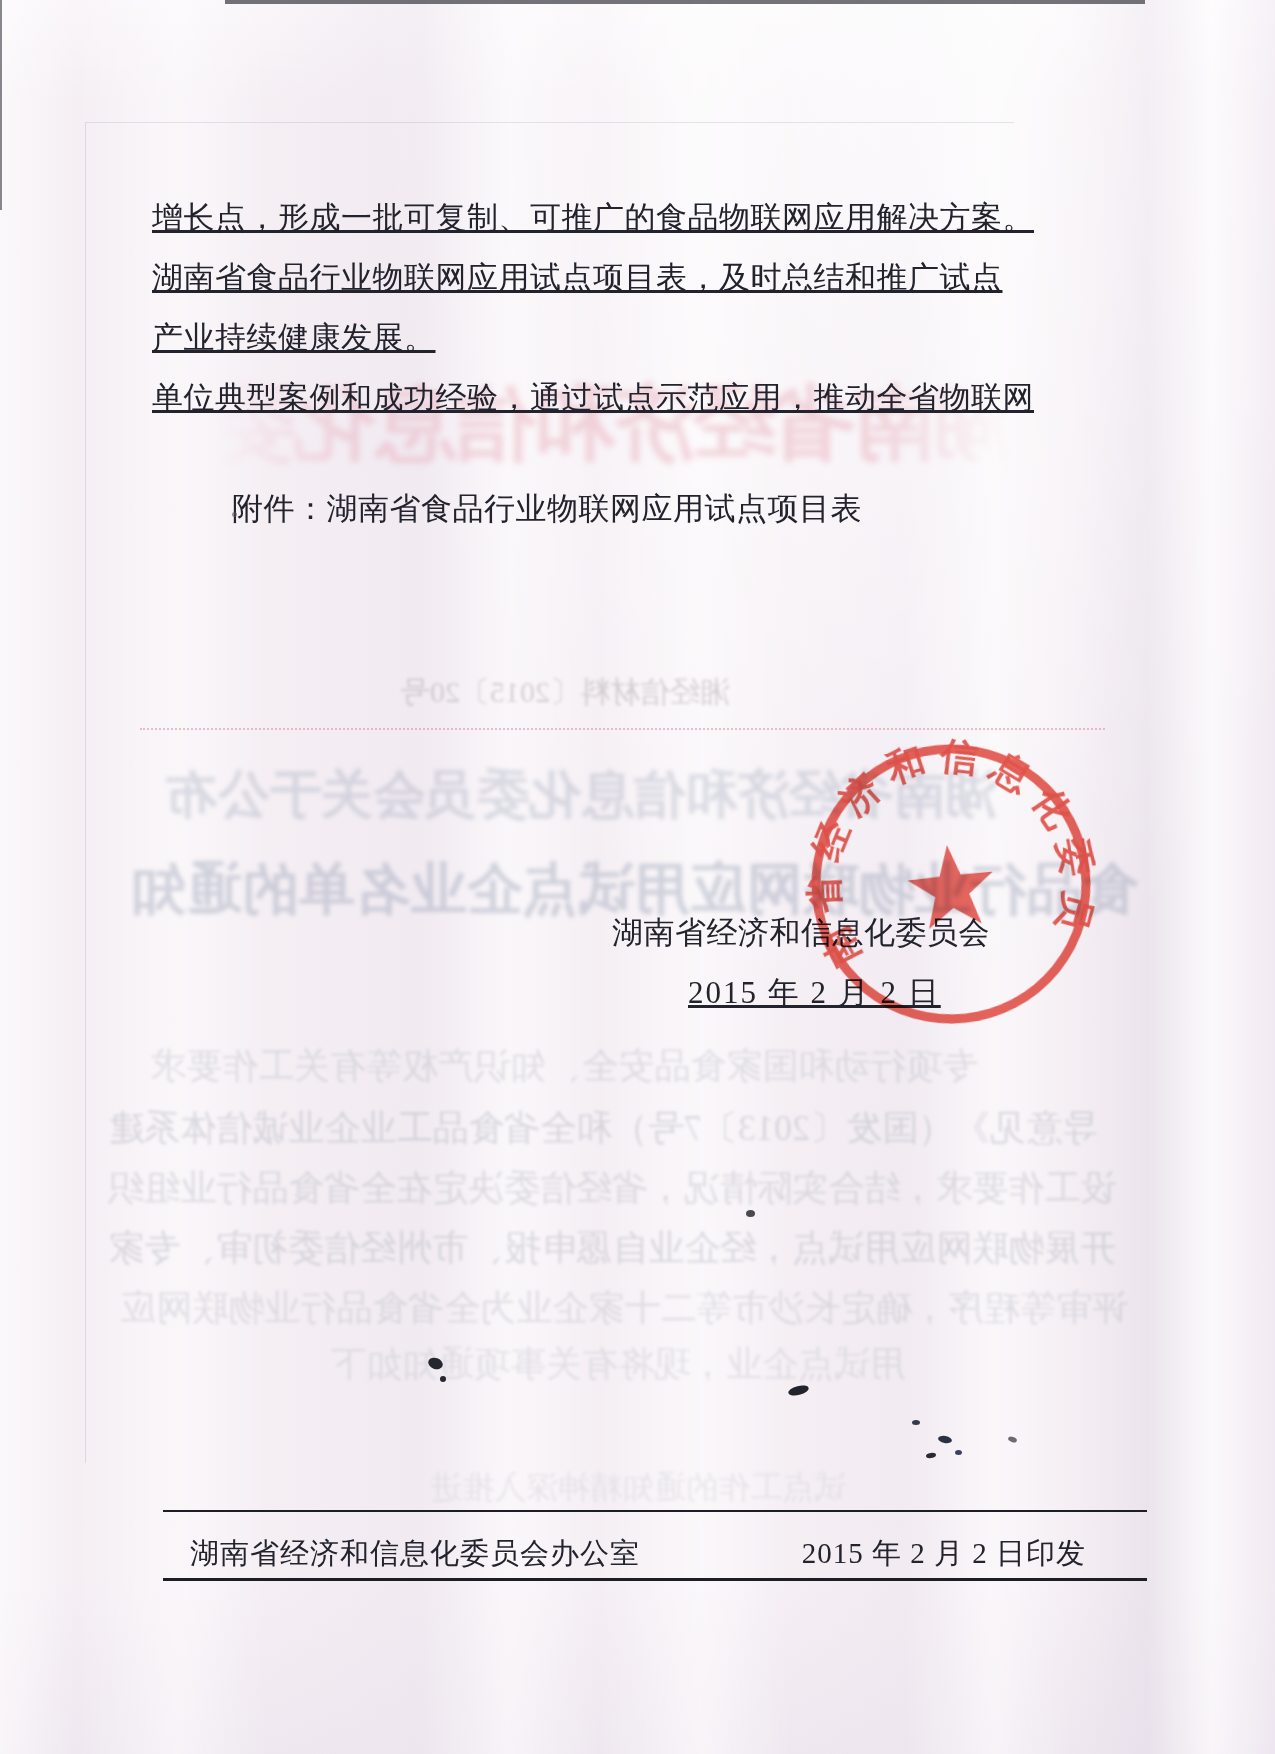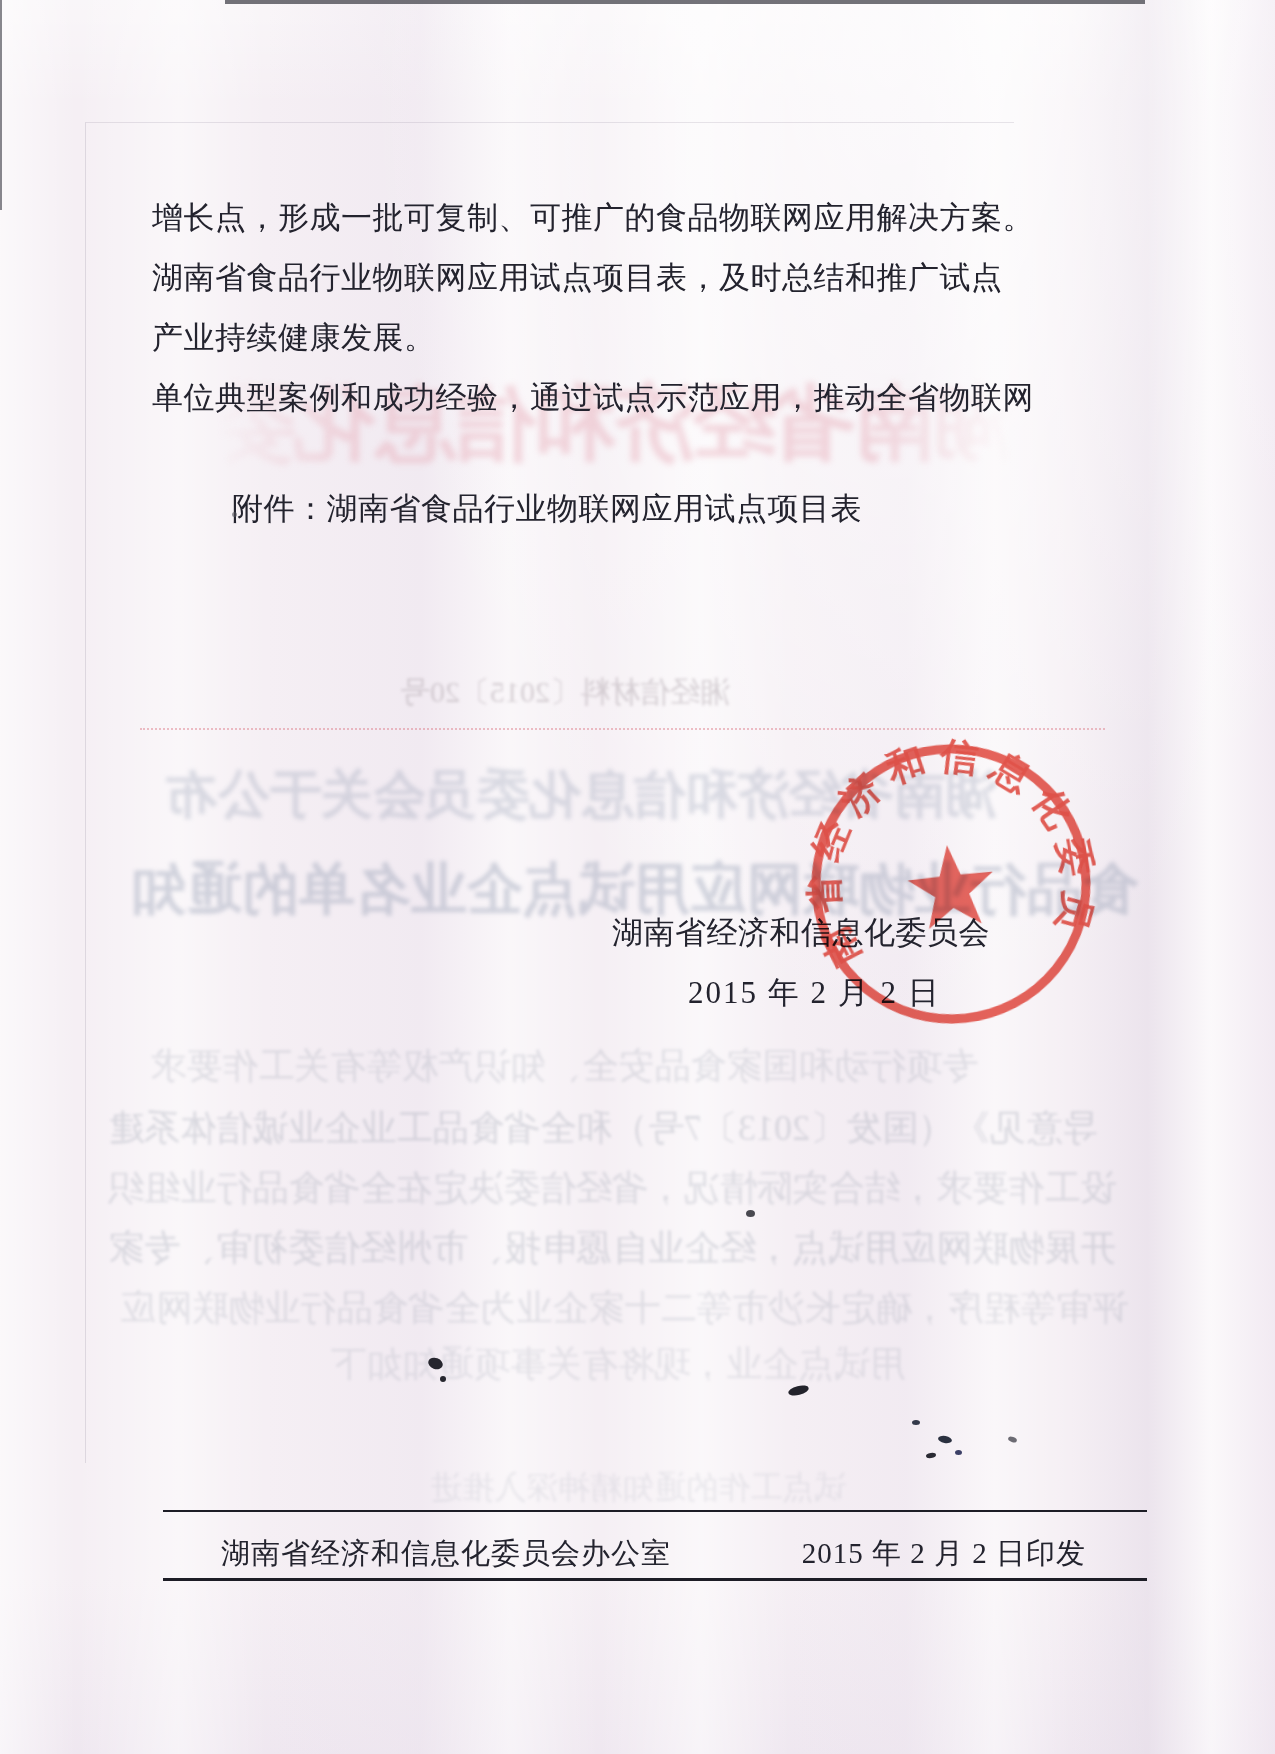--- a/index.html
+++ b/index.html
@@ -17,36 +17,36 @@
         rgba(236,228,238,.45) 33%, rgba(255,255,255,.5) 40%, rgba(244,238,245,0) 47%,
         rgba(255,255,255,.55) 55%, rgba(244,238,245,0) 62%,
         rgba(236,228,238,.4) 71%, rgba(255,255,255,.5) 78%, rgba(244,238,245,0) 84%,
         rgba(228,219,231,.55) 90%, rgba(255,255,255,.6) 95%, rgba(238,229,240,.5) 100%),
       linear-gradient(180deg, rgba(255,255,255,.45) 0%, rgba(244,238,245,0) 6%,
         rgba(244,238,245,0) 90%, rgba(233,224,236,.5) 100%);
   }
   .abs{position:absolute;}
   
   .doc-text{color:#23232e;font-size:31px;letter-spacing:.5px;}
-  .para{line-height:60px;white-space:nowrap;}
+  .para{line-height:60px;white-space:nowrap;text-decoration:underline;}
   
   .ghost{transform:scaleX(-1);white-space:nowrap;pointer-events:none;}
   .ghost-title{
     font-size:82px;font-weight:bold;color:#eab6c1;opacity:.55;filter:blur(3px);
     letter-spacing:-2px;width:800px;overflow:hidden;text-align:center;
     -webkit-mask-image:linear-gradient(90deg,transparent,#000 18%,#000 82%,transparent);
     mask-image:linear-gradient(90deg,transparent,#000 18%,#000 82%,transparent);
   }
   .ghost-small{font-size:30px;color:#b0a6ad;opacity:.5;filter:blur(1.5px);}
   .ghost-head{font-weight:bold;color:#97a0b5;filter:blur(2px);}
   .ghost-body{font-size:36px;color:#a4a9b6;filter:blur(1.6px);}
   .ghost-rule{border-top:2px dotted rgba(219,118,130,.45);filter:blur(.6px);}
   
   .rule{background:#1d1d26;}
-  .footer-text{font-size:29px;color:#23232e;letter-spacing:1px;white-space:nowrap;margin-left:31px;}
+  .footer-text{font-size:29px;color:#23232e;letter-spacing:1px;white-space:nowrap;}
   
   .seal{mix-blend-mode:multiply;opacity:.92;filter:blur(.3px);transform:rotate(-6deg);}
   
   .speck{position:absolute;border-radius:50%;}
   .frame-ghost{
     border-left:1px solid rgba(140,130,152,.22);
     border-top:1px solid rgba(140,130,152,.20);
   }
 </style>
 </head>
@@ -77,21 +77,21 @@
   <div class="abs doc-text para" style="left:152px;top:188px;">
     <div>增长点，形成一批可复制、可推广的食品物联网应用解决方案。</div>
     <div>湖南省食品行业物联网应用试点项目表，及时总结和推广试点</div>
     <div>产业持续健康发展。</div>
     <div>单位典型案例和成功经验，通过试点示范应用，推动全省物联网</div>
   </div>
 
   <div class="abs doc-text" style="left:208px;top:488px;white-space:nowrap;margin-left:24px;">附件：湖南省食品行业物联网应用试点项目表</div>
 
   <div class="abs doc-text" style="left:612px;top:912px;white-space:nowrap;">湖南省经济和信息化委员会</div>
-  <div class="abs doc-text" style="left:688px;top:972px;white-space:nowrap;letter-spacing:2px;">2015 年 2 月 2 日</div>
+  <div class="abs doc-text" style="left:688px;top:972px;white-space:nowrap;letter-spacing:2px;text-decoration:underline;">2015 年 2 月 2 日</div>
 
   <div class="abs seal" style="left:805px;top:738px;width:292px;height:292px;">
     <svg width="292" height="292" viewBox="0 0 292 292">
       <defs>
         <path id="sealArc" d="M 42.7 194.2 A 114 114 0 1 1 249.3 194.2" fill="none"></path>
       </defs>
       <circle cx="146" cy="146" r="135" fill="none" stroke="#e4463b" stroke-width="9" opacity="0.9"></circle>
       <polygon points="146,107 156.6,137.4 188.8,138.1 163.1,157.6 172.5,188.4 146,170 119.5,188.4 128.9,157.6 103.2,138.1 135.4,137.4" fill="#e4463b" opacity="0.88"></polygon>
       <text font-size="38" font-weight="bold" fill="#e4463b" opacity="0.92" letter-spacing="11" font-family="Liberation Serif, DejaVu Serif, serif">
         <textPath href="#sealArc" startOffset="50%" text-anchor="middle">湖南省经济和信息化委员会</textPath>

